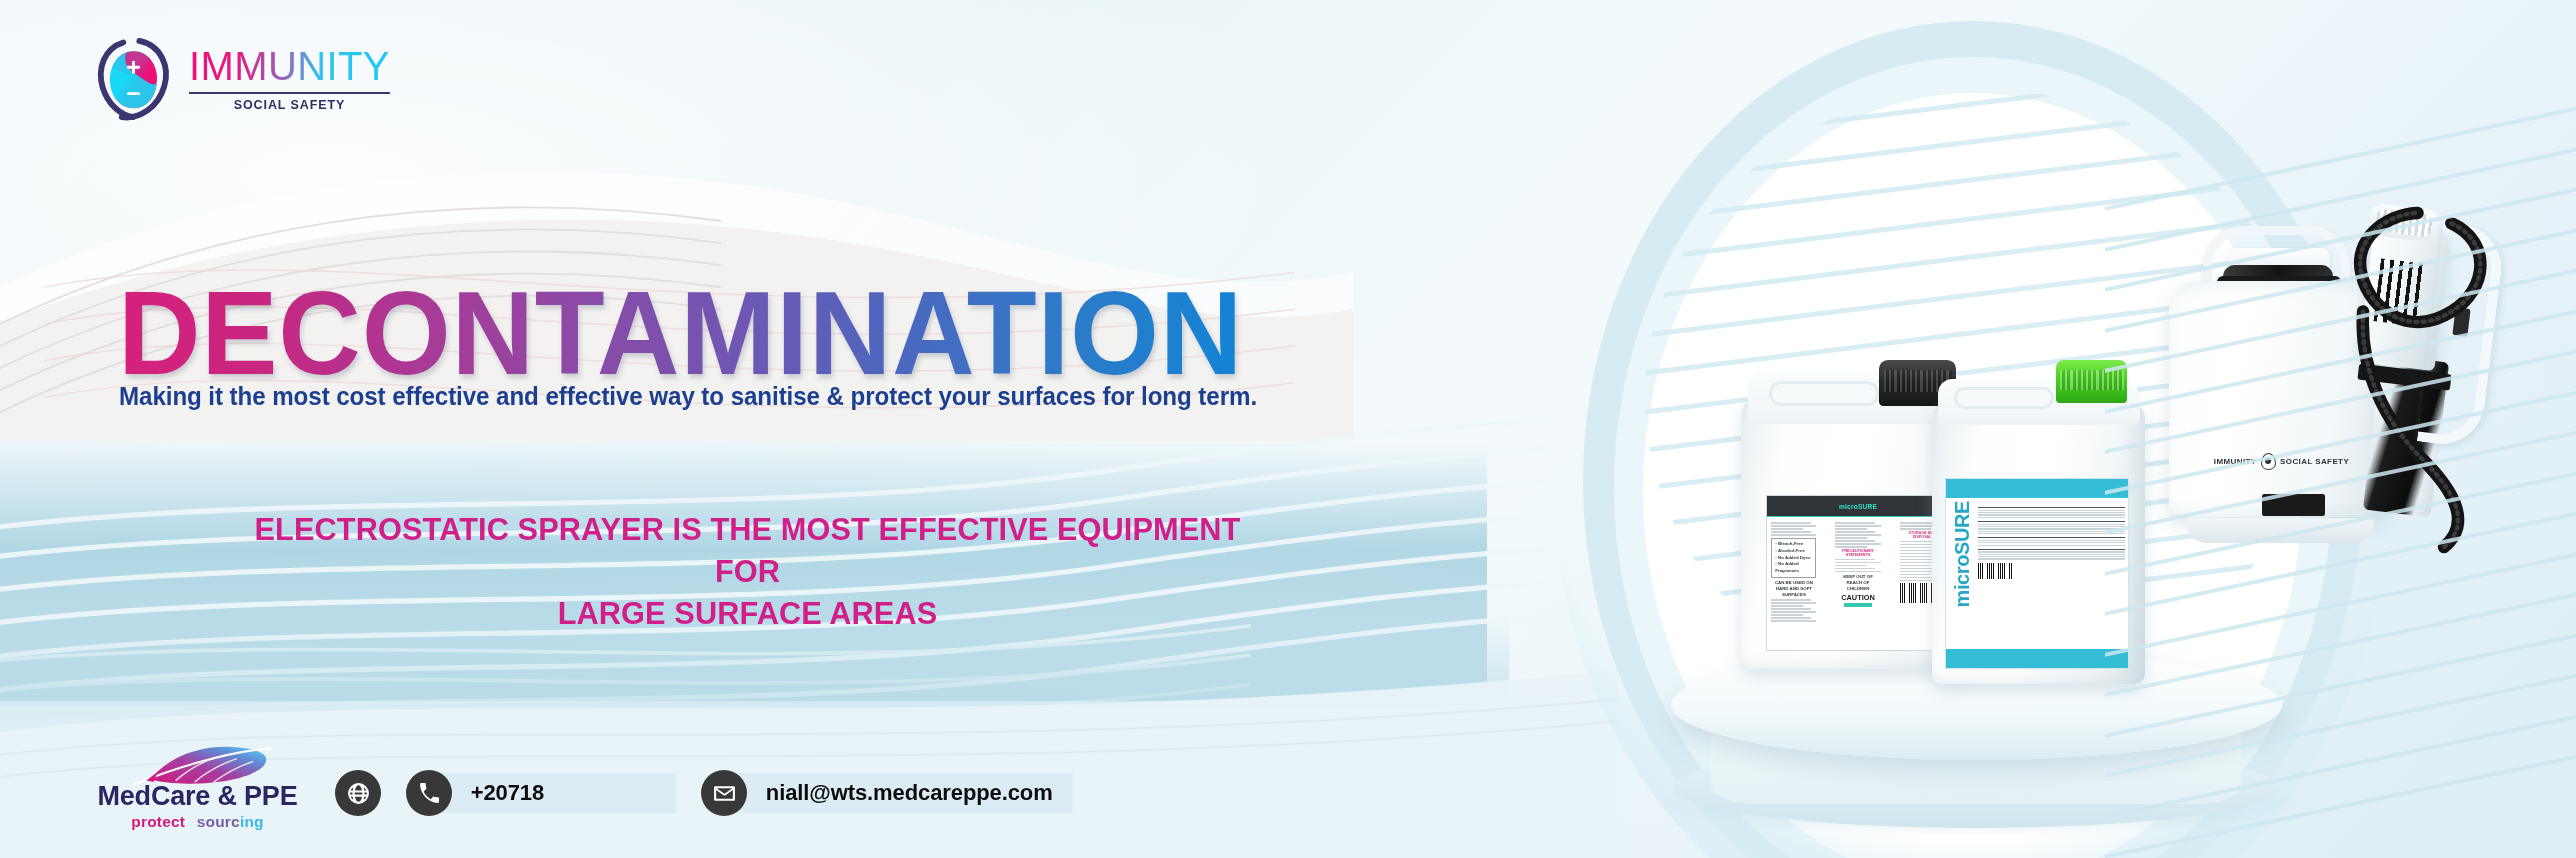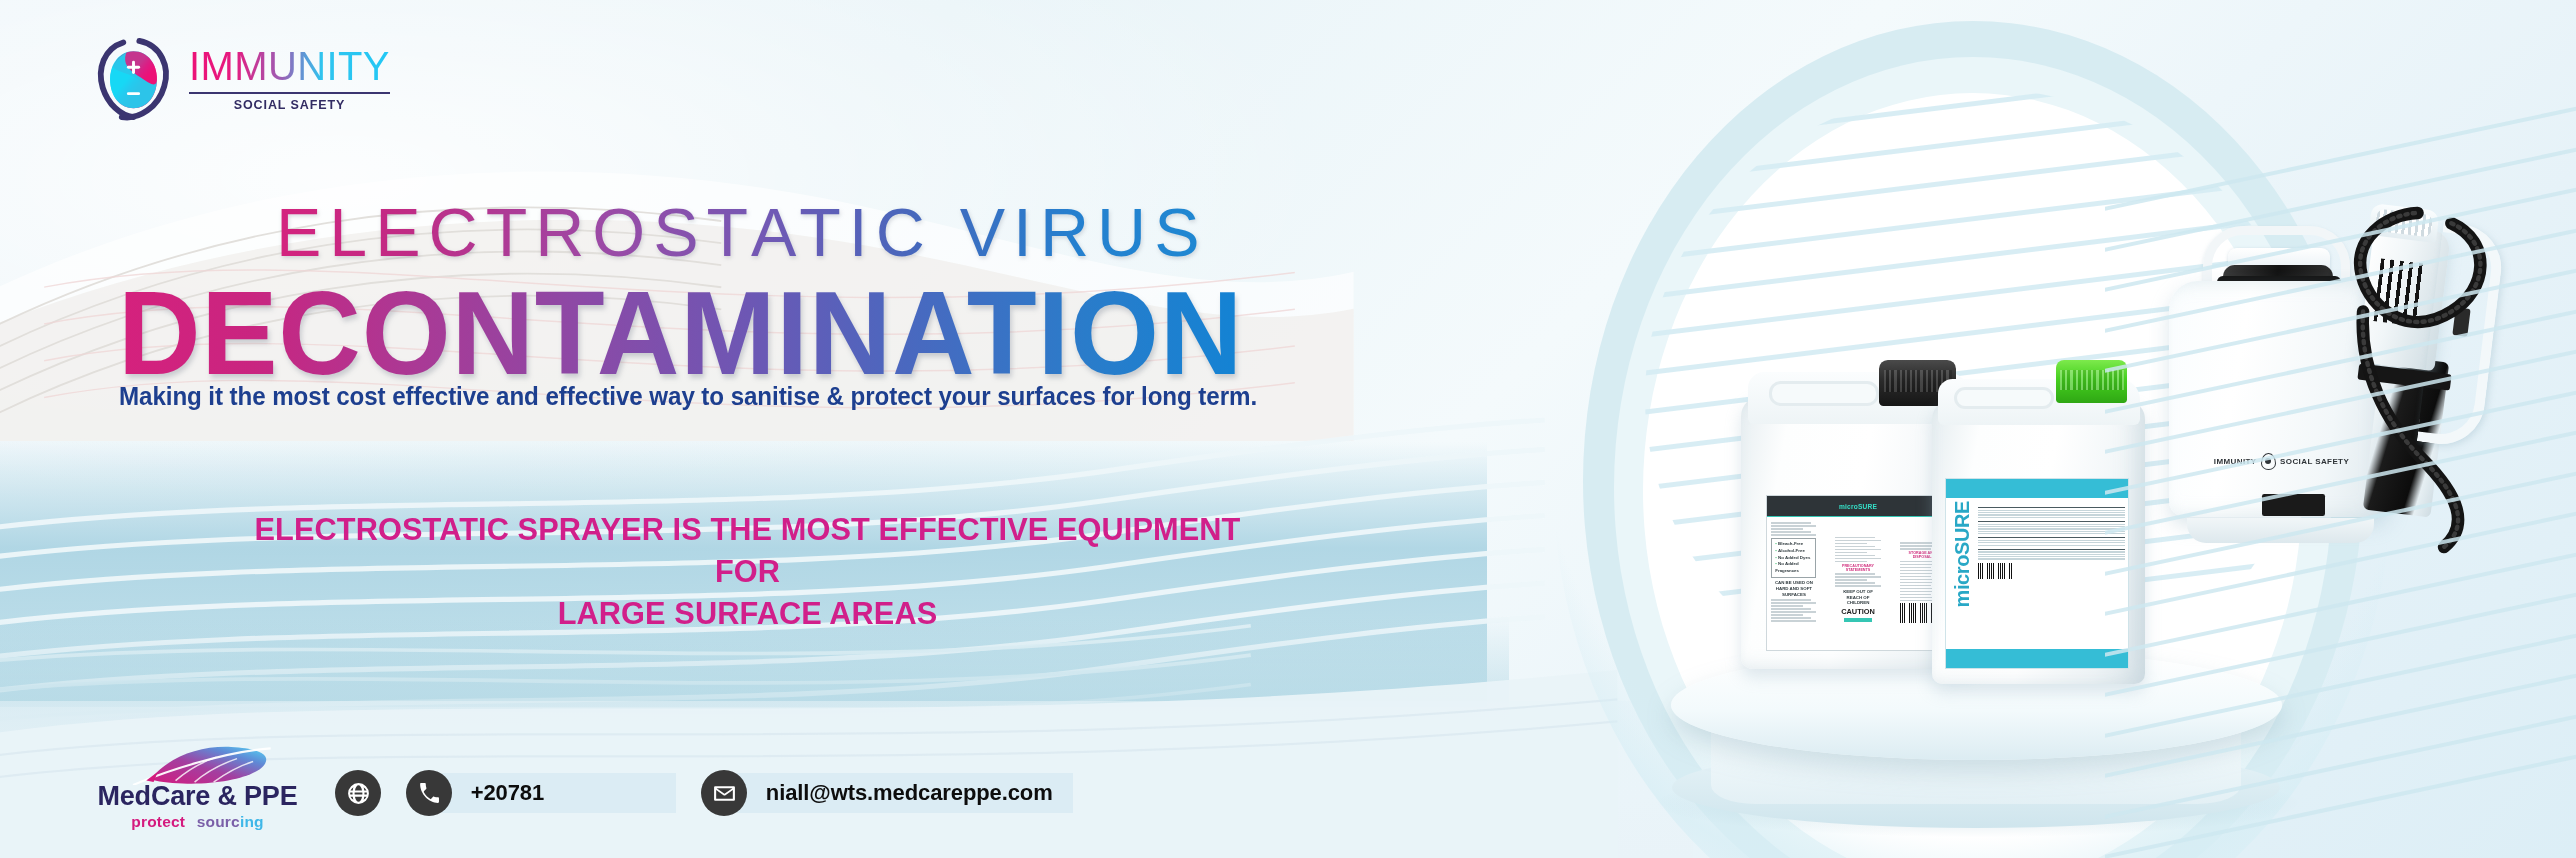--- a/index.html
+++ b/index.html
@@ -222,21 +222,21 @@
   .label1 {
     position: absolute; left: 25px; bottom: 17.7px; width: 184px; height: 156px;
     background: #ffffff; border: 0.7px solid #cfd8dc; overflow: hidden;
     font-size: 2.9px; color: #555;
   }
   .label1 .hdr {
     height: 20.6px; background: #2e3438; display: flex; align-items: center; justify-content: center;
     border-bottom: 1.5px solid #35c6b4;
   }
   .label1 .hdr .brand { color: #35e0c8; font-size: 6.6px; font-weight: bold; letter-spacing: 0.2px; }
-  .label1 .cols { display: flex; padding: 3.7px 4.4px; gap: 19px; align-items: flex-end; }
+  .label1 .cols { display: flex; padding: 3.7px 4.4px; gap: 19px; }
   .label1 .col { flex: 1; }
   .label1 .tline { height: 1.5px; background: #c9d2d6; margin: 1.5px 0; }
   .label1 .tline.s { width: 70%; }
   .label1 .tline.m { width: 88%; }
   .label1 .bullets { border: 0.7px solid #9aa4a8; padding: 2.2px 2.9px; margin: 2.2px 0; }
   .label1 .bullets div { font-size: 4.4px; color: #2f3a3e; line-height: 1.55; }
   .label1 .bullets span { color: #3bbf6a; font-weight: bold; }
   .label1 .center { text-align: center; font-size: 4.4px; color: #2f3a3e; font-weight: bold; line-height: 1.3; }
   .label1 .pink { color: #d1317f; font-weight: bold; font-size: 3.7px; text-align: center; }
   .label1 .caution { text-align: center; font-size: 7.4px; font-weight: bold; color: #1c1c1c; margin-top: 1.5px; }
@@ -706,21 +706,20 @@
           </g>
         </svg>
       </div>
       <div class="logo-word">
         <div class="logo-name">IMMUNITY</div>
         <div class="logo-rule"></div>
         <div class="logo-sub">SOCIAL SAFETY</div>
       </div>
     </div>
 
-    <div class="head1">ELECTROSTATIC VIRUS</div>
     <div class="head2">DECONTAMINATION</div>
     <div class="tagline">Making it the most cost effective and effective way to sanitise &amp; protect your surfaces for long term.</div>
 
     <div class="subhead">
       <span>ELECTROSTATIC SPRAYER IS THE MOST EFFECTIVE EQUIPMENT FOR</span>
       <span class="l2">LARGE SURFACE AREAS</span>
     </div>
 
     <div class="footer">
 
@@ -760,21 +759,21 @@
             </svg>
           </div>
         </div>
 
         <div class="contact">
           <div class="cicon">
             <svg viewBox="0 0 24 24">
               <path d="M6.6 10.8c1.4 2.8 3.8 5.1 6.6 6.6l2.2-2.2c.3-.3.7-.4 1-.2 1.2.4 2.4.6 3.7.6.6 0 1 .4 1 1V20c0 .6-.4 1-1 1C11.4 21 3 12.6 3 2.9c0-.6.4-1 1-1h3.4c.6 0 1 .4 1 1 0 1.3.2 2.5.6 3.7.1.3 0 .7-.2 1l-2.2 2.2z"></path>
             </svg>
           </div>
-          <div class="cpill" style="padding-right:132px">+20781</div>
+          <div class="cpill" style="padding-right:132px">+20718</div>
         </div>
 
         <div class="contact">
           <div class="cicon">
             <svg viewBox="0 0 24 24">
               <path d="M3 5h18a1 1 0 0 1 1 1v12a1 1 0 0 1-1 1H3a1 1 0 0 1-1-1V6a1 1 0 0 1 1-1zm1.4 2L12 12.3 19.6 7H4.4zM20 17V8.6l-7.4 5.2a1 1 0 0 1-1.2 0L4 8.6V17h16z"></path>
             </svg>
           </div>
           <div class="cpill">niall@wts.medcareppe.com</div>
         </div>

